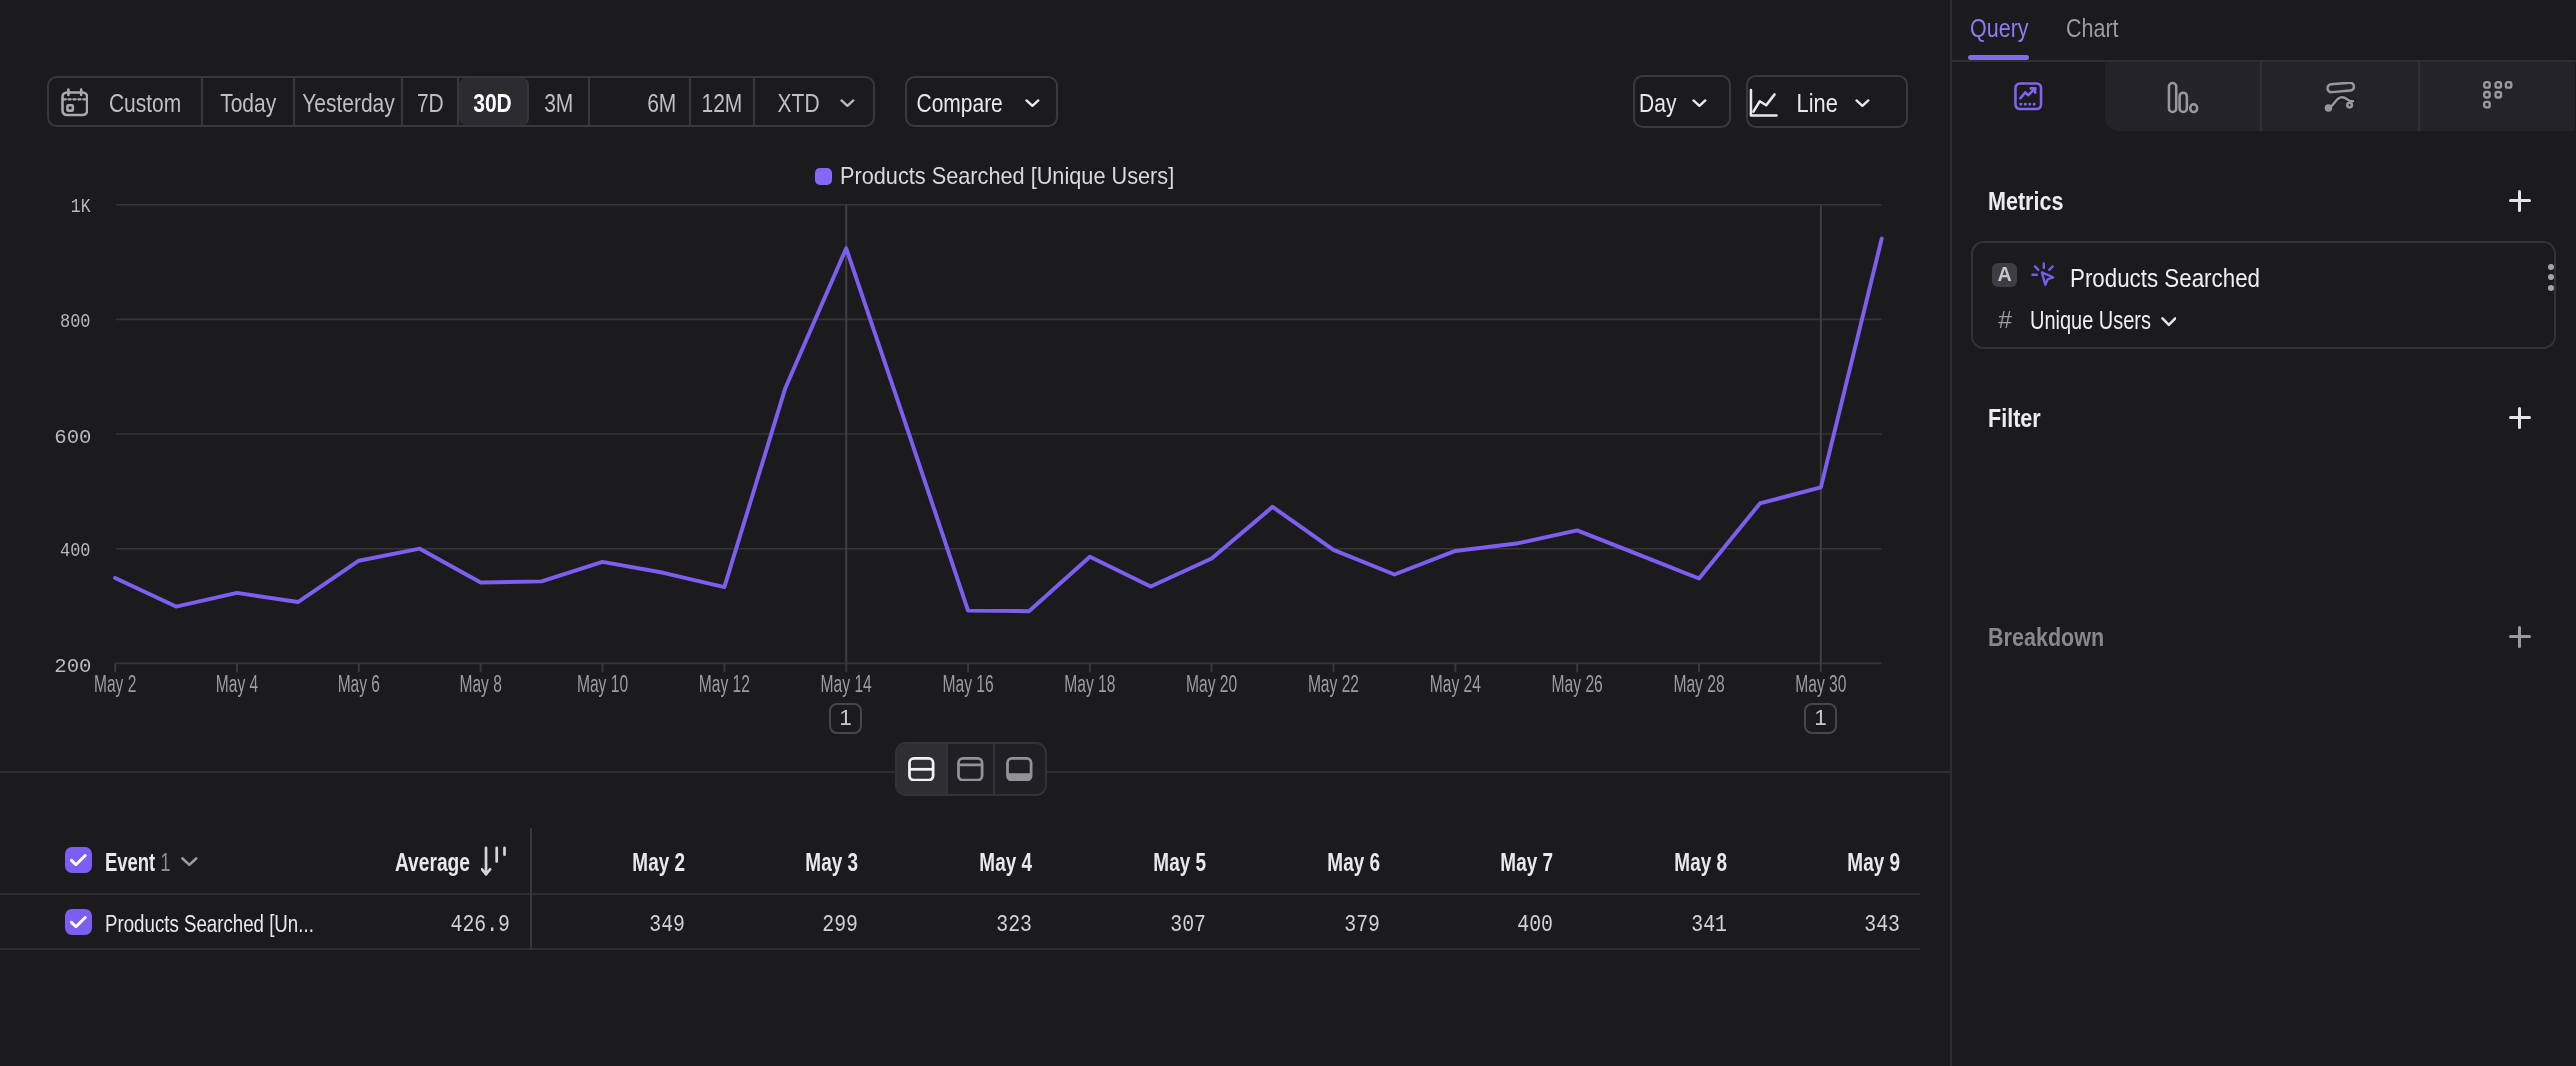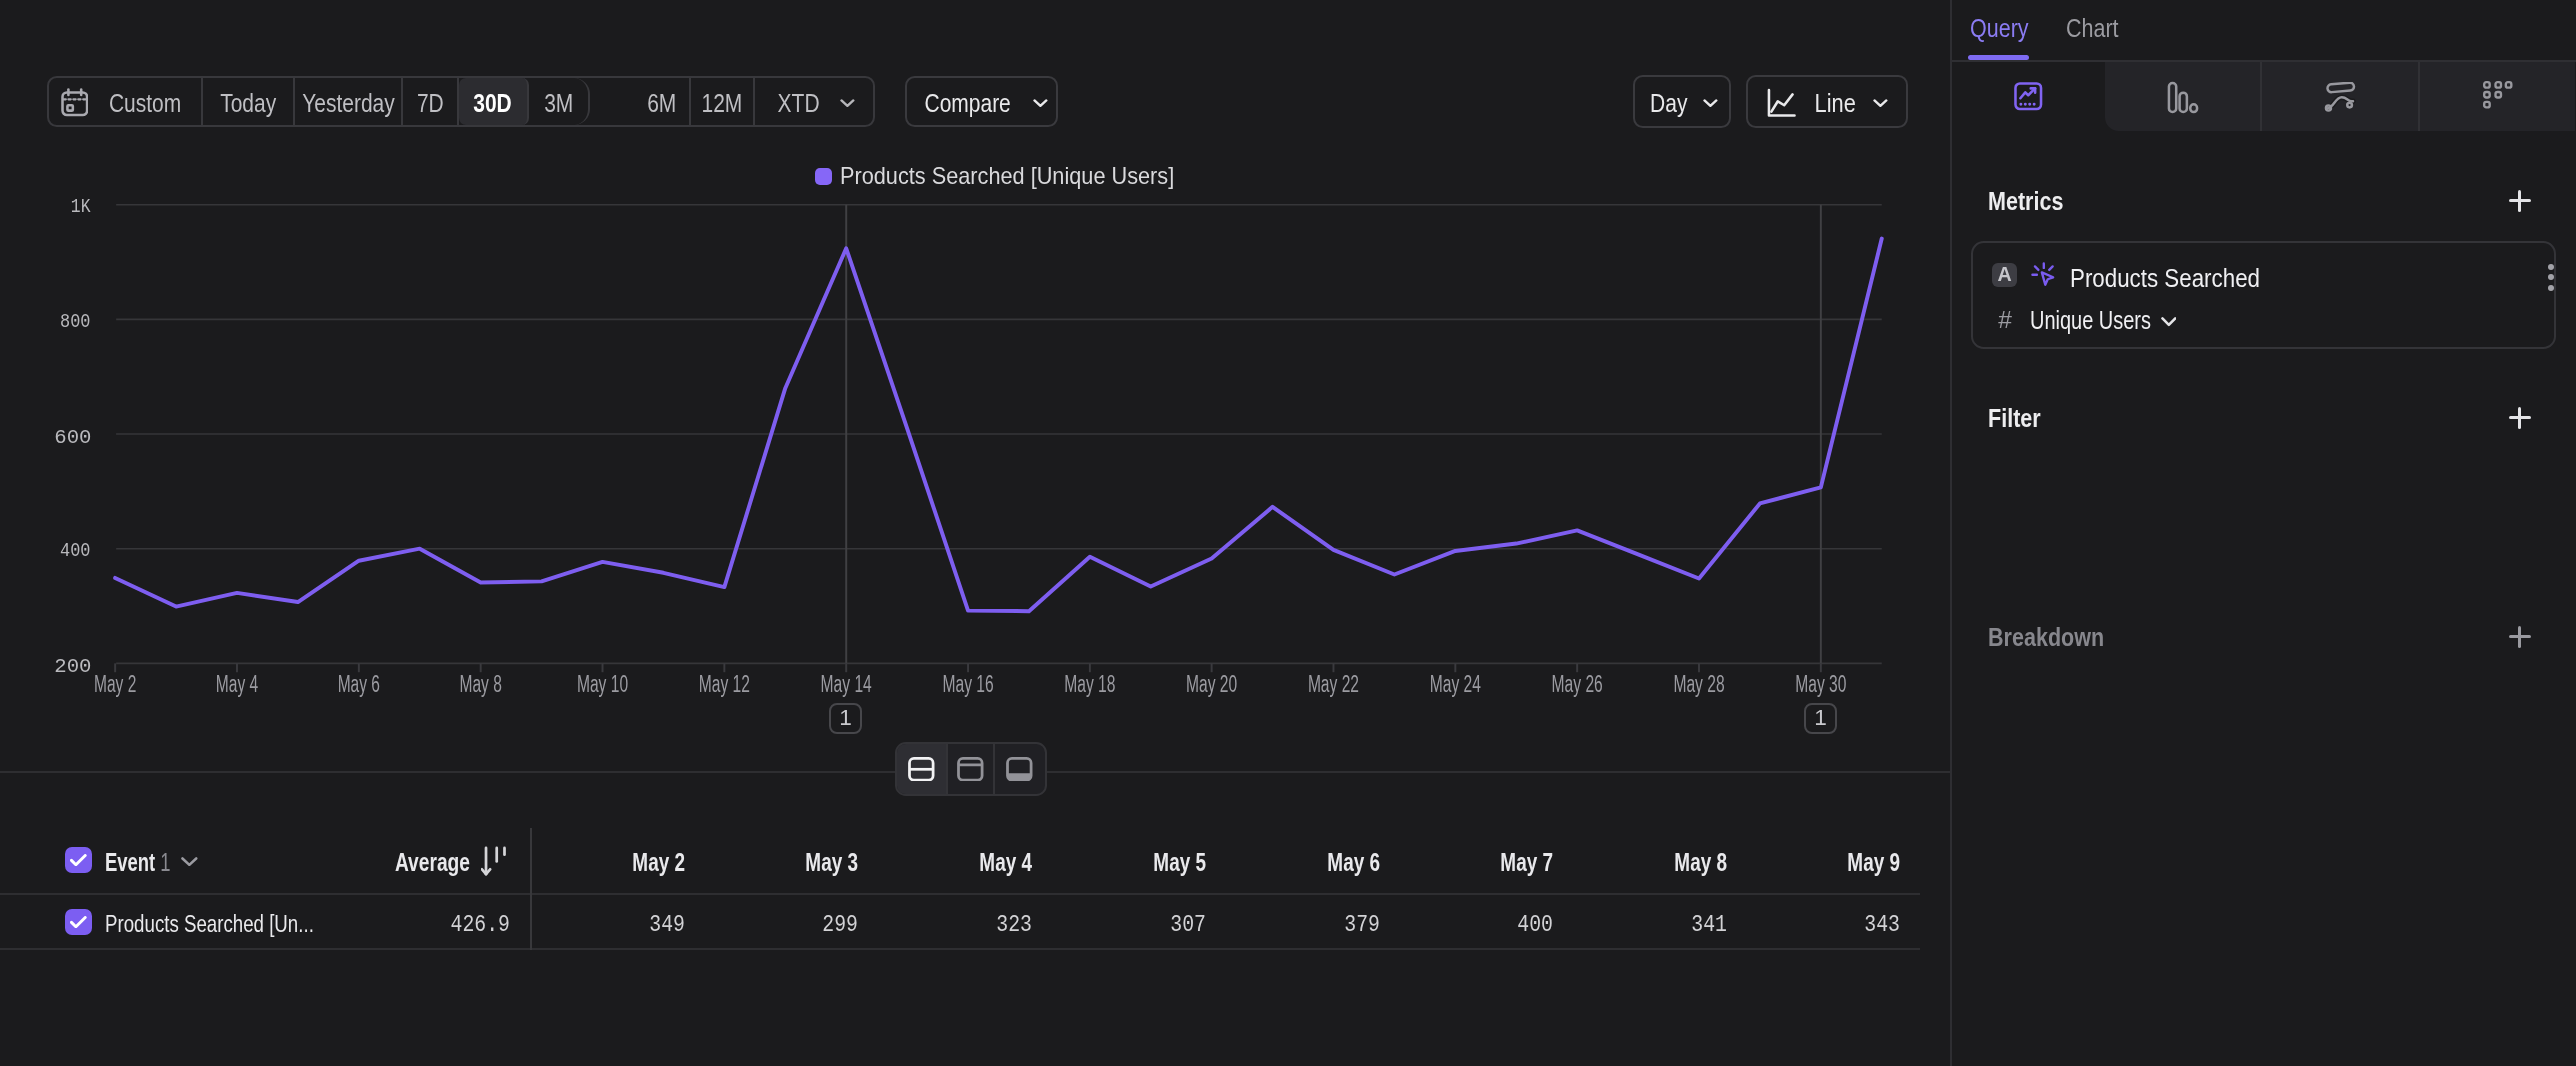--- a/index.html
+++ b/index.html
@@ -1,21 +1,21 @@
 <!DOCTYPE html>
 <html><head>
 <meta charset="utf-8">
 <style>
   * { margin:0; padding:0; box-sizing:border-box; }
   html,body { width:2576px; height:1067px; background:#1b1b1d; overflow:hidden;
     font-family:"Liberation Sans", sans-serif; }
   .abs { position:absolute; }
   #stage { position:relative; width:2576px; height:1067px; transform:translateZ(0); }
   .btn { position:absolute; border:2px solid #3a3a3e; border-radius:9.8px; padding-top:3px;
-         display:flex; align-items:center; justify-content:center; color:#e9e9eb; }
+         display:flex; align-items:center; justify-content:flex-start; color:#e9e9eb; }
   .seg { height:100%; padding-top:3px; display:flex; align-items:center; justify-content:center;
          color:#bfbfc3; font-size:25.6px; border-right:2px solid #38383c; }
   .fL { display:inline-block; transform-origin:0 50%; }
   .fC { display:inline-block; transform-origin:50% 50%; font-style:normal; }
   .fR { transform-origin:100% 50%; }
   .seg.sel { background:#2c2c30; color:#ffffff; font-weight:700; border-radius:6.9px; }
   .ck { position:absolute; left:65px; width:26.6px; height:26.6px; border-radius:6.9px;
         background:#7c5ef2; display:flex; align-items:center; justify-content:center; }
   .hdr { font-weight:700; color:#e9e9ec; font-size:25.6px; }
   .num { font-family:"Liberation Mono", monospace; font-size:23.6px; color:#d2d2d5;
@@ -50,21 +50,21 @@
       </div>
     <div class="seg" style="width:108px;">
         <i class="fC" style="transform:scaleX(.82);">Yesterday</i>
       </div>
     <div class="seg" style="width:58px;">
         <i class="fC" style="transform:scaleX(.82);">7D</i>
       </div>
     <div class="seg sel" style="width:73px;">
         <i class="fC" style="transform:scaleX(.82);">30D</i>
       </div>
-    <div class="seg" style="width:63px;border-radius:16px;">
+    <div class="seg" style="width:63px;">
         <i class="fC" style="transform:scaleX(.82);">3M</i>
       </div>
     <div class="seg" style="width:60px;margin-left:44px;">
         <i class="fC" style="transform:scaleX(.82);">6M</i>
       </div>
     <div class="seg" style="width:66px;">
         <i class="fC" style="transform:scaleX(.82);">12M</i>
       </div>
     <div class="seg" style="width:123px; border-right:none;">
         <i class="fC" style="transform:scaleX(.82);">XTD</i>

